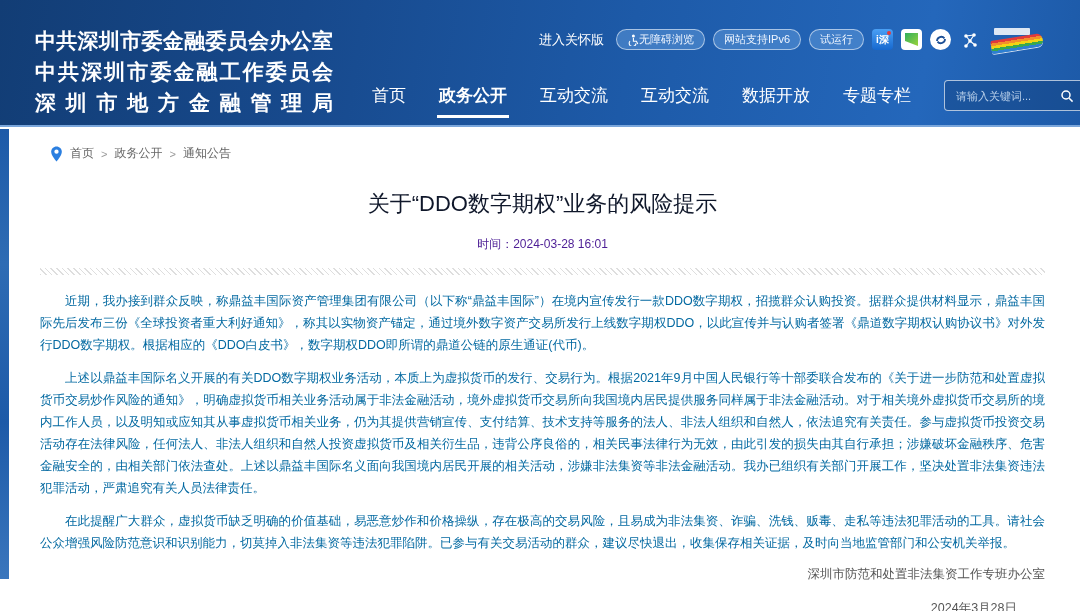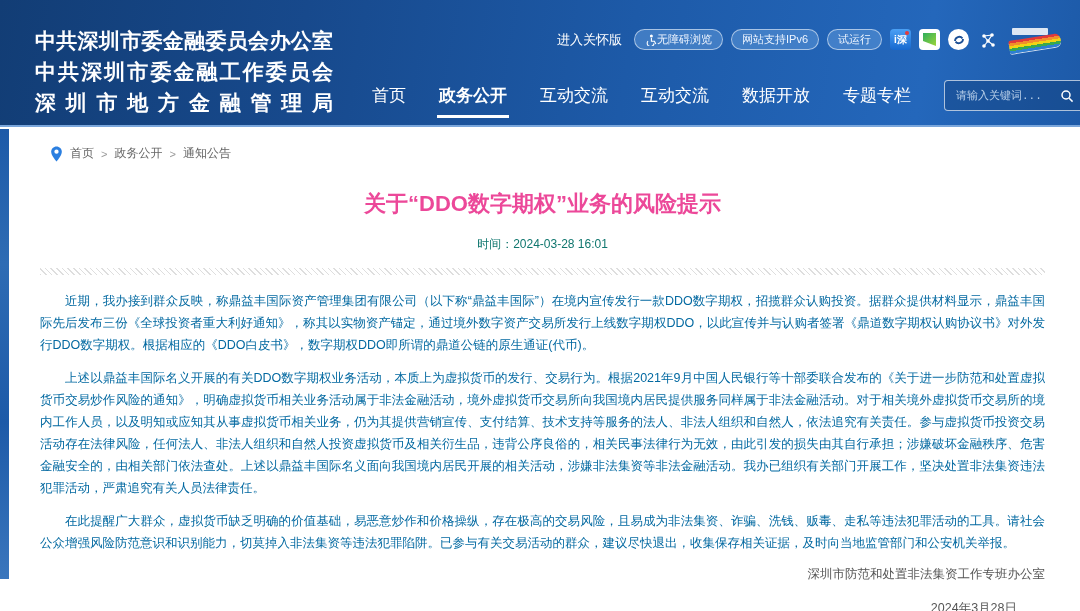--- a/index.html
+++ b/index.html
@@ -13,21 +13,21 @@
   
   .topbar{
     height:127px; position:relative;
     background:linear-gradient(100deg,#123d75 0%,#17498c 28%,#1d5aa8 58%,#2467bb 85%,#1d5aa8 100%);
     border-bottom:2px solid #7aa6db;
   }
   .org{ position:absolute; left:35px; top:13px; width:298px;
         color:#fff; font-weight:bold; font-size:21px; line-height:31px;margin-top:12px; }
   .org-line{ text-align:justify; text-align-last:justify; }
 
-  .quick-row{ position:absolute; top:26px; right:16px; display:flex; align-items:center; gap:8px; }
+  .quick-row{ position:absolute; top:26px; right:34px; display:flex; align-items:center; gap:8px; }
   .care{ color:#fff; font-size:13px; text-decoration:none; margin-right:4px; cursor:pointer; }
   .pill{ display:inline-flex; align-items:center; gap:0;
          background:rgba(92,152,216,.55); border:1px solid rgba(255,255,255,.55);
          border-radius:11px; padding:2px 10px; font-size:11px; color:#eef5ff; cursor:pointer; }
   .sq{ width:21px; height:21px; border-radius:4px; display:inline-flex; align-items:center;
        justify-content:center; cursor:pointer; position:relative; overflow:hidden; }
   .sq-app{ background:linear-gradient(180deg,#4aa0f5,#1668cf); color:#fff; font-size:10px; font-weight:bold; }
   .sq-app .dot{ position:absolute; right:2px; top:2px; width:4px; height:4px; border-radius:50%; background:#e43b3b; }
   .sq-badge{ background:#fff; }
   .sq-badge .g{ width:13px; height:13px; background:linear-gradient(135deg,#2fae5d,#9bd43a); clip-path:polygon(0 0,100% 0,100% 100%,0 62%); }
@@ -37,37 +37,37 @@
       background:linear-gradient(180deg,#e23a3a 0 20%,#f2902b 20% 40%,#f2d413 40% 60%,#39a84e 60% 80%,#2d7fd3 80% 100%);
       box-shadow:0 1px 0 rgba(255,255,255,.8); }
   .logo-event .txt{ position:absolute; left:6px; top:2px; width:36px; height:7px; background:rgba(255,255,255,.85); border-radius:1px; }
 
   .mainnav{ position:absolute; left:372px; right:20px; bottom:14px; display:flex; align-items:center; gap:33px; }
   .nav-item{ color:#fff; font-size:17px; text-decoration:none; position:relative; cursor:pointer; white-space:nowrap; }
   .nav-item.active{ font-weight:bold; }
   .nav-item.active::after{ content:""; position:absolute; left:-2px; right:-2px; bottom:-11px; height:3px; background:#fff; }
   .search{ margin-left:auto; width:140px; height:31px; border:1px solid rgba(255,255,255,.65);
            border-radius:4px; background:rgba(8,40,84,.25); display:flex; align-items:center; padding:0 9px; }
-  .search input{ flex:1; min-width:0; background:transparent; border:none; outline:none; color:#e6eefc; font-size:11px;font-family:Liberation Mono, monospace; }
+  .search input{ flex:1; min-width:0; background:transparent; border:none; outline:none; color:#e6eefc; font-size:11px; }
   .search input::placeholder{ color:#b8cfe9; }
   .mag{ display:flex; cursor:pointer; }
 
   
   .left-strip{ position:absolute; left:0; top:129px; width:9px; height:450px;
     background:linear-gradient(180deg,#1d5aa8,#2e6cb4 30%,#1d5aa8 65%,#3a76bd 100%); }
 
   
   main{ padding:0 35px 0 40px; }
   .breadcrumb{ display:flex; align-items:center; gap:7px; margin:18px 0 0 10px; font-size:12px; color:#666; }
   .crumb{ color:#666; text-decoration:none; cursor:pointer; }
   .crumb.current{ cursor:default; }
   .sep{ color:#999; font-size:11px; }
 
-  .title{ text-align:center; font-size:22px; color:#ec4899; font-weight:bold; margin:27px 0 0; }
-  .meta{ display:flex; justify-content:center; gap:40px; font-size:12px; color:#0f766e; margin-top:17px; }
+  .title{ text-align:center; font-size:22px; color:#0f172a; font-weight:normal; margin:27px 0 0; }
+  .meta{ display:flex; justify-content:center; gap:40px; font-size:12px; color:#4c1d95; margin-top:17px; }
   .hatch{ height:7px; margin-top:15px;
     background:repeating-linear-gradient(45deg,#dedede 0,#dedede 1px,#ffffff 1px,#ffffff 4px); }
 
   article{ margin-top:15px; }
   article p{ font-size:12.5px; line-height:22px; color:#0369a1; text-indent:2em;
              text-align:justify; margin:0 0 11px; }
 
   .sig-org{ text-align:right; font-size:12.5px; color:#555; margin-top:12px; }
   .sig-date{ text-align:right; font-size:12.5px; color:#555; padding-right:28px; margin-top:17px; }
 

